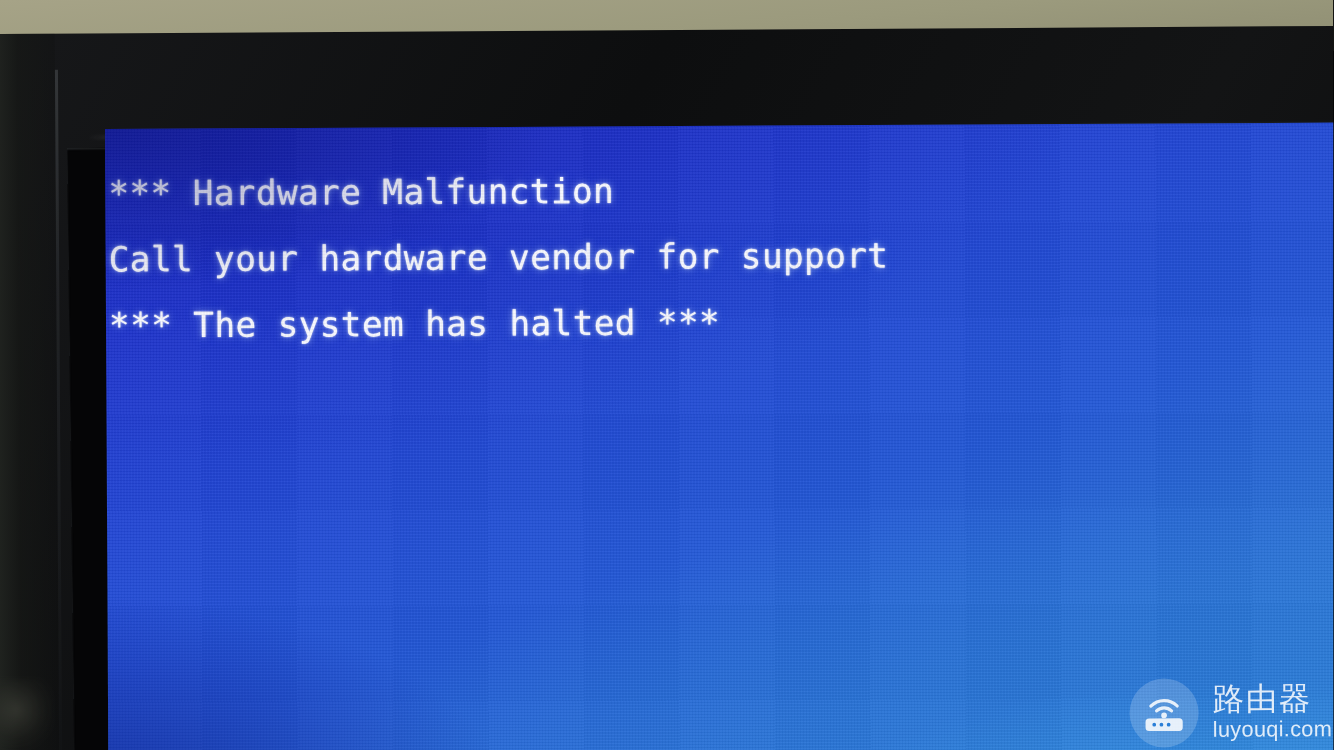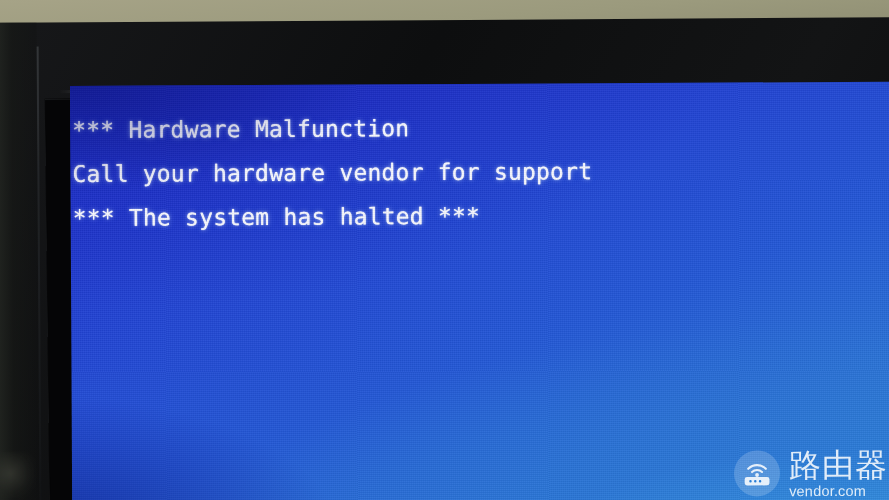--- a/index.html
+++ b/index.html
@@ -212,21 +212,21 @@
     background: rgba(255,255,255,0.20);
     display: flex;
     align-items: center;
     justify-content: center;
     flex: none;
   }
   #wm-badge svg { display: block; }
   #wm-text { line-height: 1; }
   #wm-cn {
     font-family: "DejaVu Sans", sans-serif;
-    font-size: 32px;
+    font-size: 21px;
     letter-spacing: 1px;
     color: rgba(255,255,255,0.93);
     display: block;
     margin-bottom: 3px;
   }
   #wm-url {
     font-family: "Liberation Sans", sans-serif;
     font-size: 14.5px;
     letter-spacing: 0.2px;
     color: rgba(255,255,255,0.92);
@@ -272,18 +272,18 @@
           <rect x="2.6" y="17.6" width="24.8" height="8.4" rx="2.4" fill="#ffffff" opacity="0.95"></rect>
           <g fill="#2a7fd8">
             <circle cx="8.4" cy="21.8" r="1.25"></circle>
             <circle cx="13.2" cy="21.8" r="1.25"></circle>
             <circle cx="18.0" cy="21.8" r="1.25"></circle>
           </g>
         </svg>
       </div>
       <div id="wm-text">
         <span id="wm-cn">路由器</span>
-        <span id="wm-url">vendor.com</span>
+        <span id="wm-url">luyouqi.com</span>
       </div>
     </div>
 
   </div>
 </div>
 
 </body></html>

